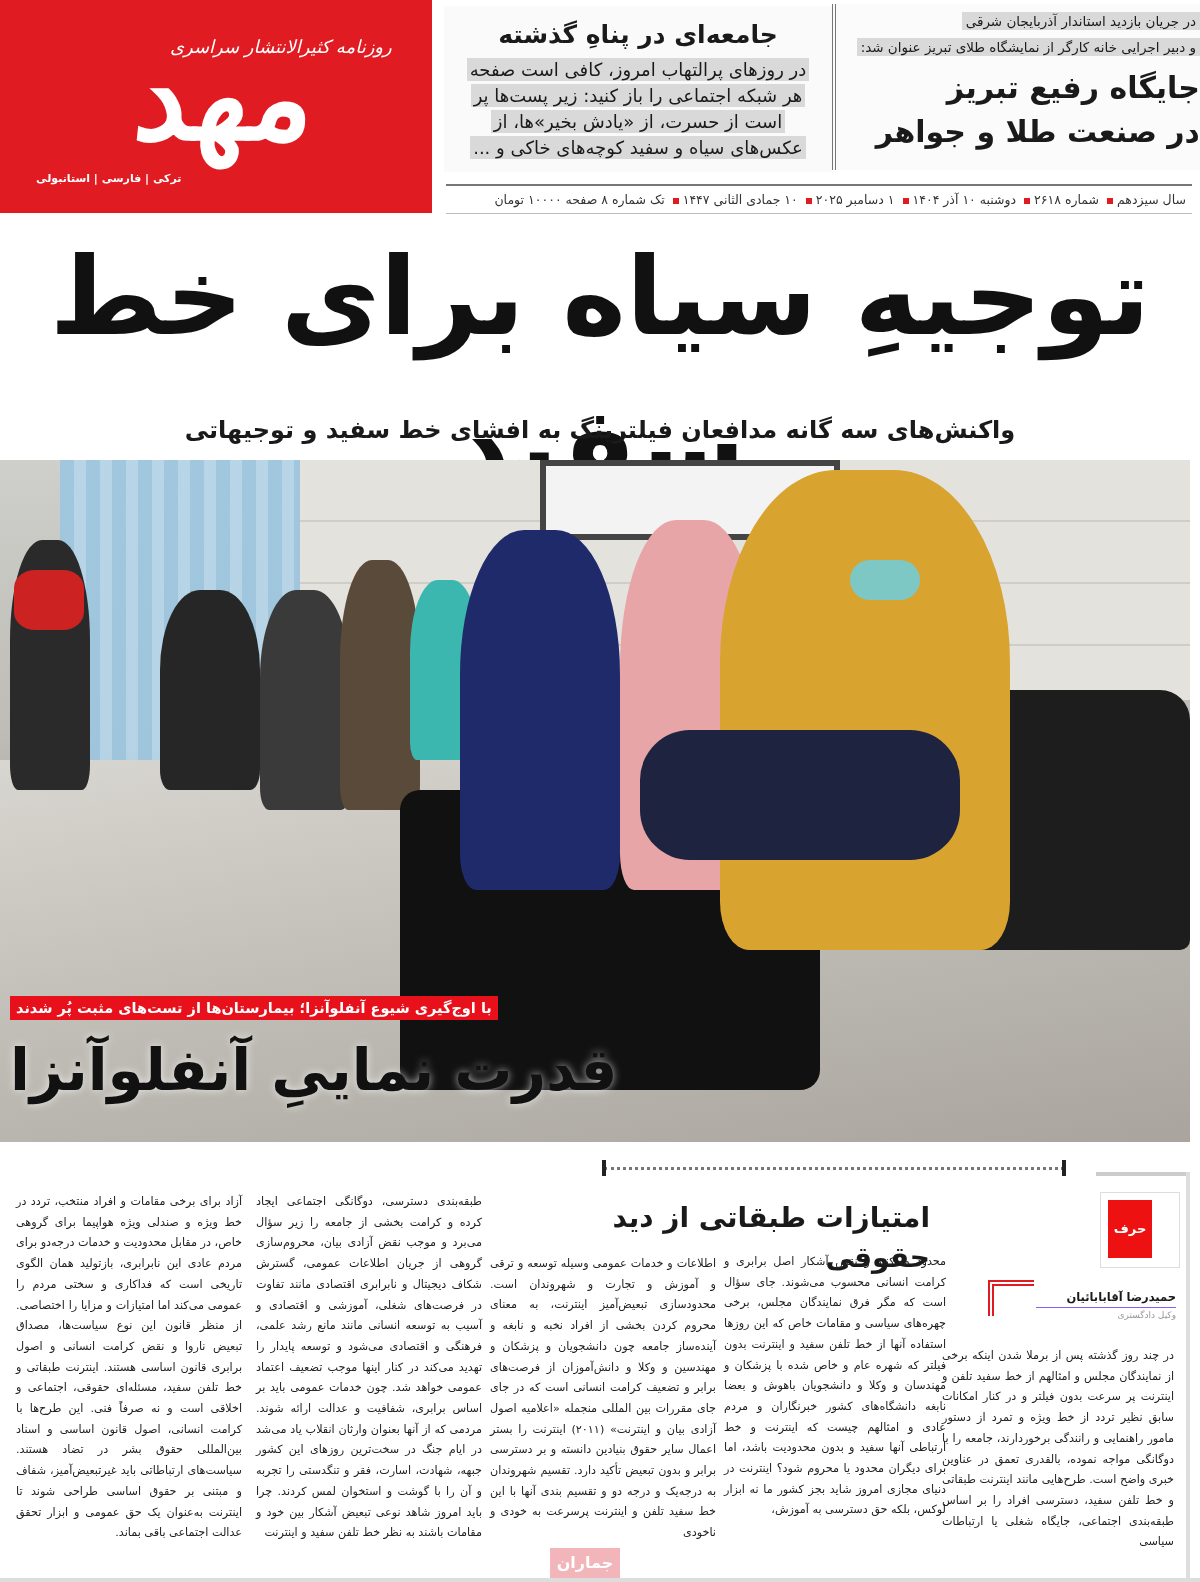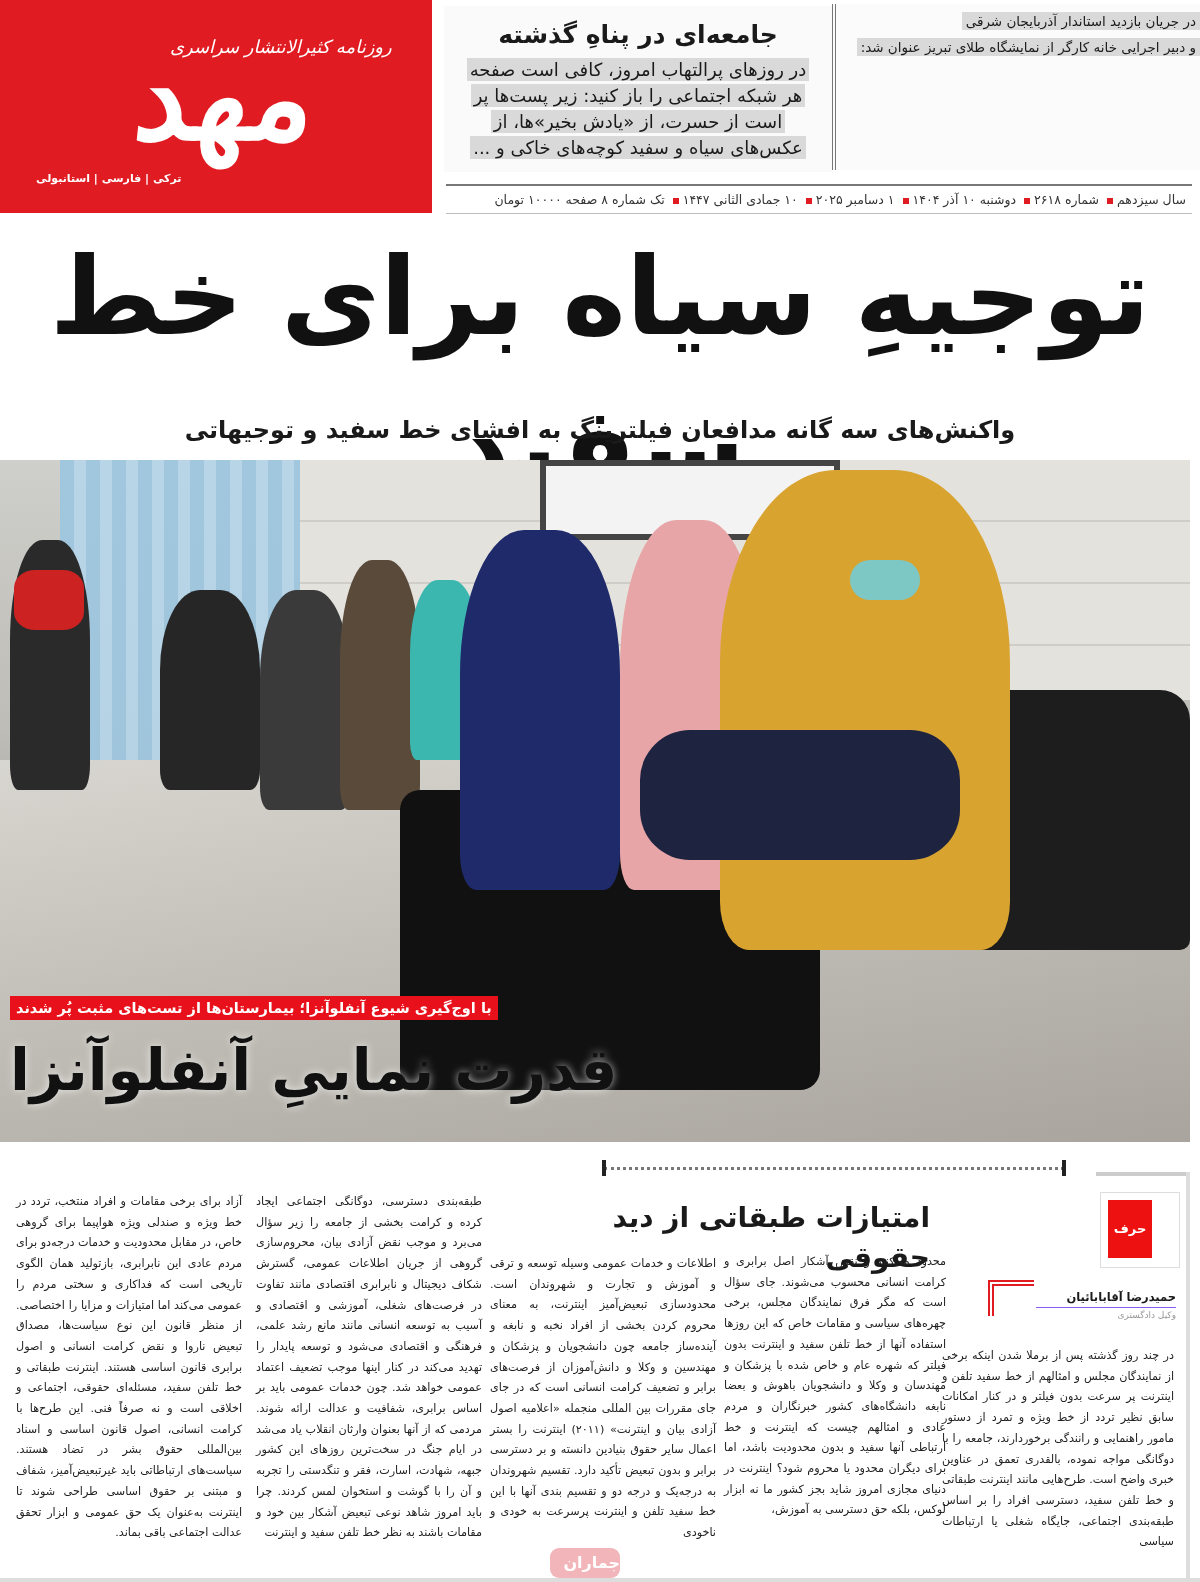--- a/index.html
+++ b/index.html
@@ -130,21 +130,21 @@
   }
   .col1 { left: 942px; top: 1346px; width: 232px; }
   .col2 { left: 724px; top: 1252px; width: 222px; }
   .col3 { left: 490px; top: 1254px; width: 226px; }
   .col4 { left: 256px; top: 1192px; width: 226px; }
   .col5 { left: 16px; top: 1192px; width: 226px; }
   .col p { margin: 0; }
 
   .watermark {
     position: absolute; left: 550px; top: 1548px; width: 70px; height: 30px;
-    background: rgba(230,120,130,.55); color: #fff; font-size: 16px; font-weight: bold; line-height: 30px; border-radius: 9px;
+    background: rgba(230,120,130,.55); color: #fff; font-size: 16px; font-weight: bold; text-align: center; line-height: 30px;
   }
   .bottom-edge { position: absolute; left: 0; top: 1578px; width: 1200px; height: 4px; background: #ddd; }
 </style>
 </head>
 <body>
 
 <div class="masthead-logo">
   <div class="logo-title">مهد تمدن</div>
   <div class="logo-tagline">روزنامه کثیرالانتشار سراسری</div>
   <div class="logo-langs">ترکی | فارسی | استانبولی</div>
@@ -154,21 +154,22 @@
   <h2>جامعه‌ای در پناهِ گذشته</h2>
   <p><span>در روزهای پرالتهاب امروز، کافی است صفحه هر شبکه اجتماعی را باز کنید: زیر پست‌ها پر است از حسرت، از «یادش بخیر»ها، از عکس‌های سیاه و سفید کوچه‌های خاکی و ...</span></p>
 </div>
 
 <div class="teaser-right">
   <div class="kicker">
     <span>در جریان بازدید استاندار آذربایجان شرقی</span><br>
     <span>و دبیر اجرایی خانه کارگر از نمایشگاه طلای تبریز عنوان شد:</span>
   </div>
   <h2>
-    <br>
+    <span>جایگاه رفیع تبریز</span><br>
+    <span>در صنعت طلا و جواهر</span>
   </h2>
 </div>
 
 <div class="issue-bar">
   <span>سال سیزدهم</span><span class="sep"></span>
   <span>شماره ۲۶۱۸</span><span class="sep"></span>
   <span>دوشنبه ۱۰ آذر ۱۴۰۴</span><span class="sep"></span>
   <span>۱ دسامبر ۲۰۲۵</span><span class="sep"></span>
   <span>۱۰ جمادی الثانی ۱۴۴۷</span><span class="sep"></span>
   <span>تک شماره ۸ صفحه ۱۰۰۰۰ تومان</span>

